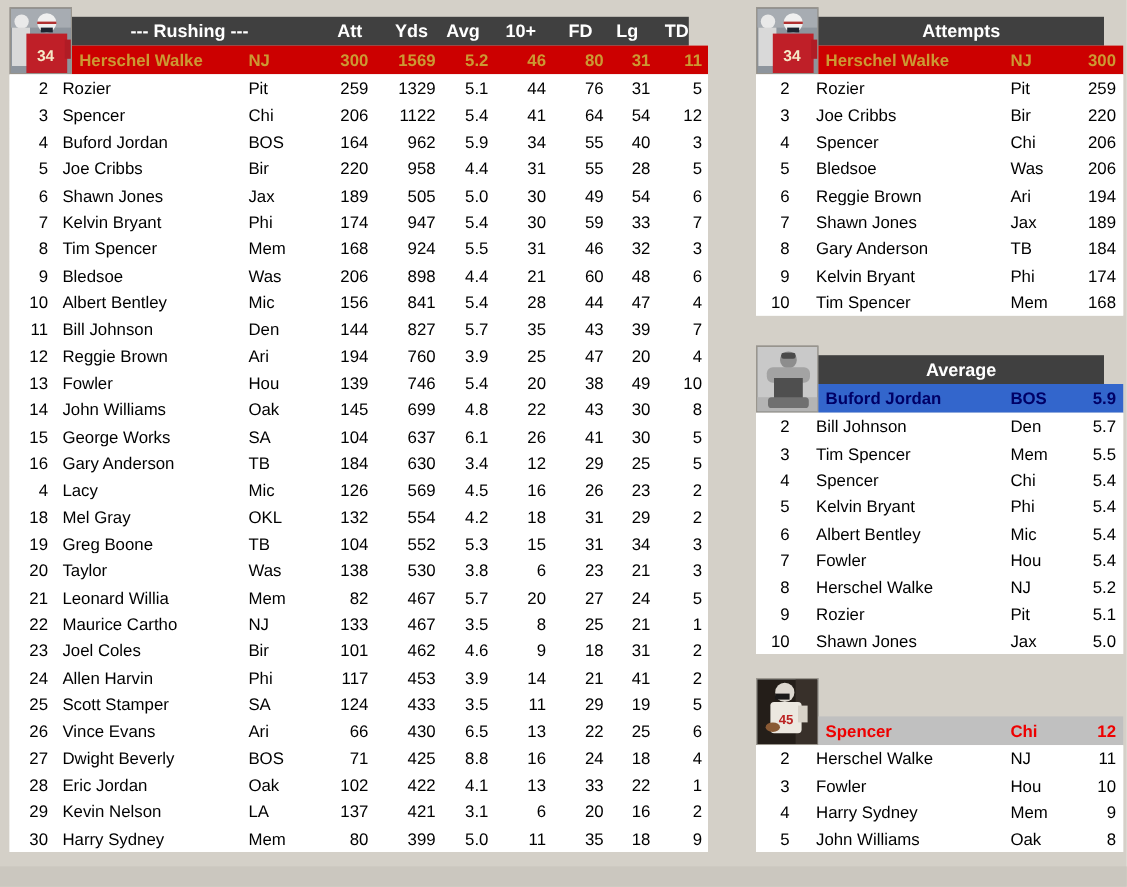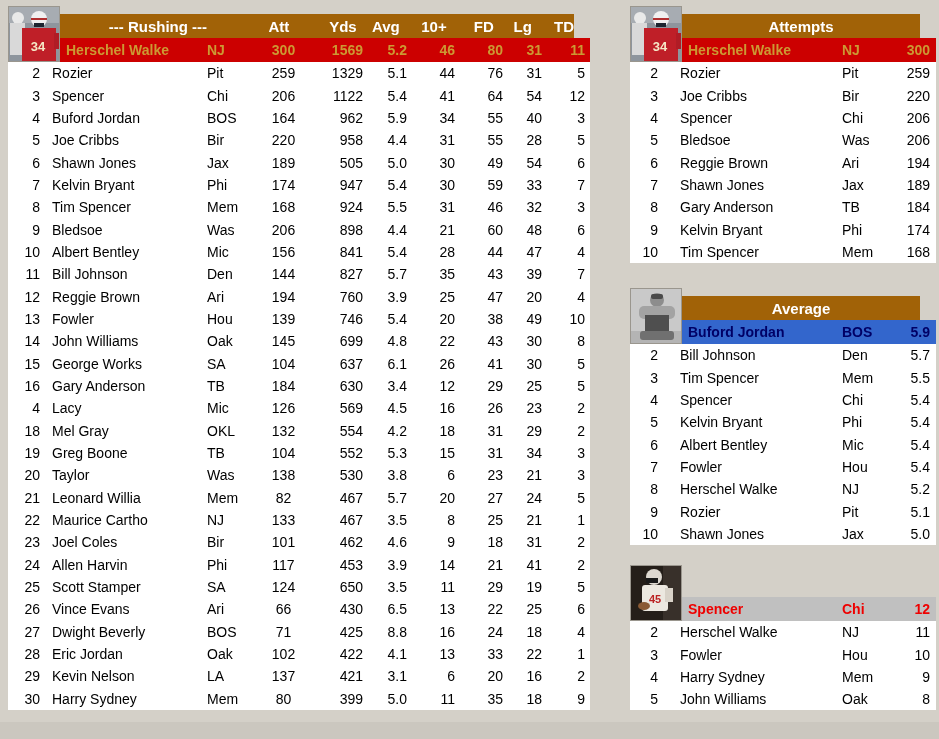--- a/index.html
+++ b/index.html
@@ -11,40 +11,40 @@
     color:#000;
   }
   .panel { position:absolute; }
   .photo {
     position:absolute; left:0; top:0; width:52px; height:56px;
     border:1px solid #9a968e; background:#888; overflow:hidden;
   }
   .photo svg { display:block; }
   .hdr {
     position:absolute; top:8px; left:52px; right:16px; height:24px;
-    background:#a16207; color:#fff; display:flex; align-items:center;
+    background:#404040; color:#fff; display:flex; align-items:center;
     font-weight:bold; font-size:15px;
   }
   .hdr-title { text-align:center; }
   .leader {
     position:absolute; top:32px; left:52px; right:0; height:24px;
     display:flex; align-items:center; font-weight:bold; font-size:14px;
   }
   .rows { position:absolute; top:56px; left:0; right:0; background:#fff; }
   .row { display:flex; align-items:center; height:22.35px; font-size:14px; background:#fff; }
   .num { text-align:right; }
 
   
   #rushing { left:8px; top:6px; width:582px; height:705px; }
   #rushing .hdr-title { width:200px; }
   .c-rank { width:32px; text-align:right; }
   .c-name { width:155px; margin-left:12px; white-space:nowrap; overflow:hidden; }
   .l-name { width:147px; padding-left:6px; white-space:nowrap; overflow:hidden; }
   .c-team { width:53px; }
-  .c-att { width:47px;text-align:center; } .c-yds { width:56px; } .c-avg { width:44px; }
+  .c-att { width:47px; } .c-yds { width:56px; } .c-avg { width:44px; }
   .c-tp  { width:48px; } .c-fd  { width:48px; } .c-lg  { width:39px; }
   .c-td  { width:43px; }
 
   
   .mini { left:630px; width:306px; }
   #attempts   { top:6px;   height:257px; }
   #average    { top:288px; height:257px; }
   #touchdowns { top:565px; height:146px; }
   .mini .hdr-title { flex:1; }
   .mini .row, .mini .leader { padding-right:6px; }
@@ -371,21 +371,21 @@
       <div class="c-tp num">14</div>
       <div class="c-fd num">21</div>
       <div class="c-lg num">41</div>
       <div class="c-td num">2</div>
     </div>
       <div class="row">
       <div class="c-rank">25</div>
       <div class="c-name">Scott Stamper</div>
       <div class="c-team">SA</div>
       <div class="c-att num">124</div>
-      <div class="c-yds num">650</div>
+      <div class="c-yds num">433</div>
       <div class="c-avg num">3.5</div>
       <div class="c-tp num">11</div>
       <div class="c-fd num">29</div>
       <div class="c-lg num">19</div>
       <div class="c-td num">5</div>
     </div>
       <div class="row">
       <div class="c-rank">26</div>
       <div class="c-name">Vince Evans</div>
       <div class="c-team">Ari</div>

